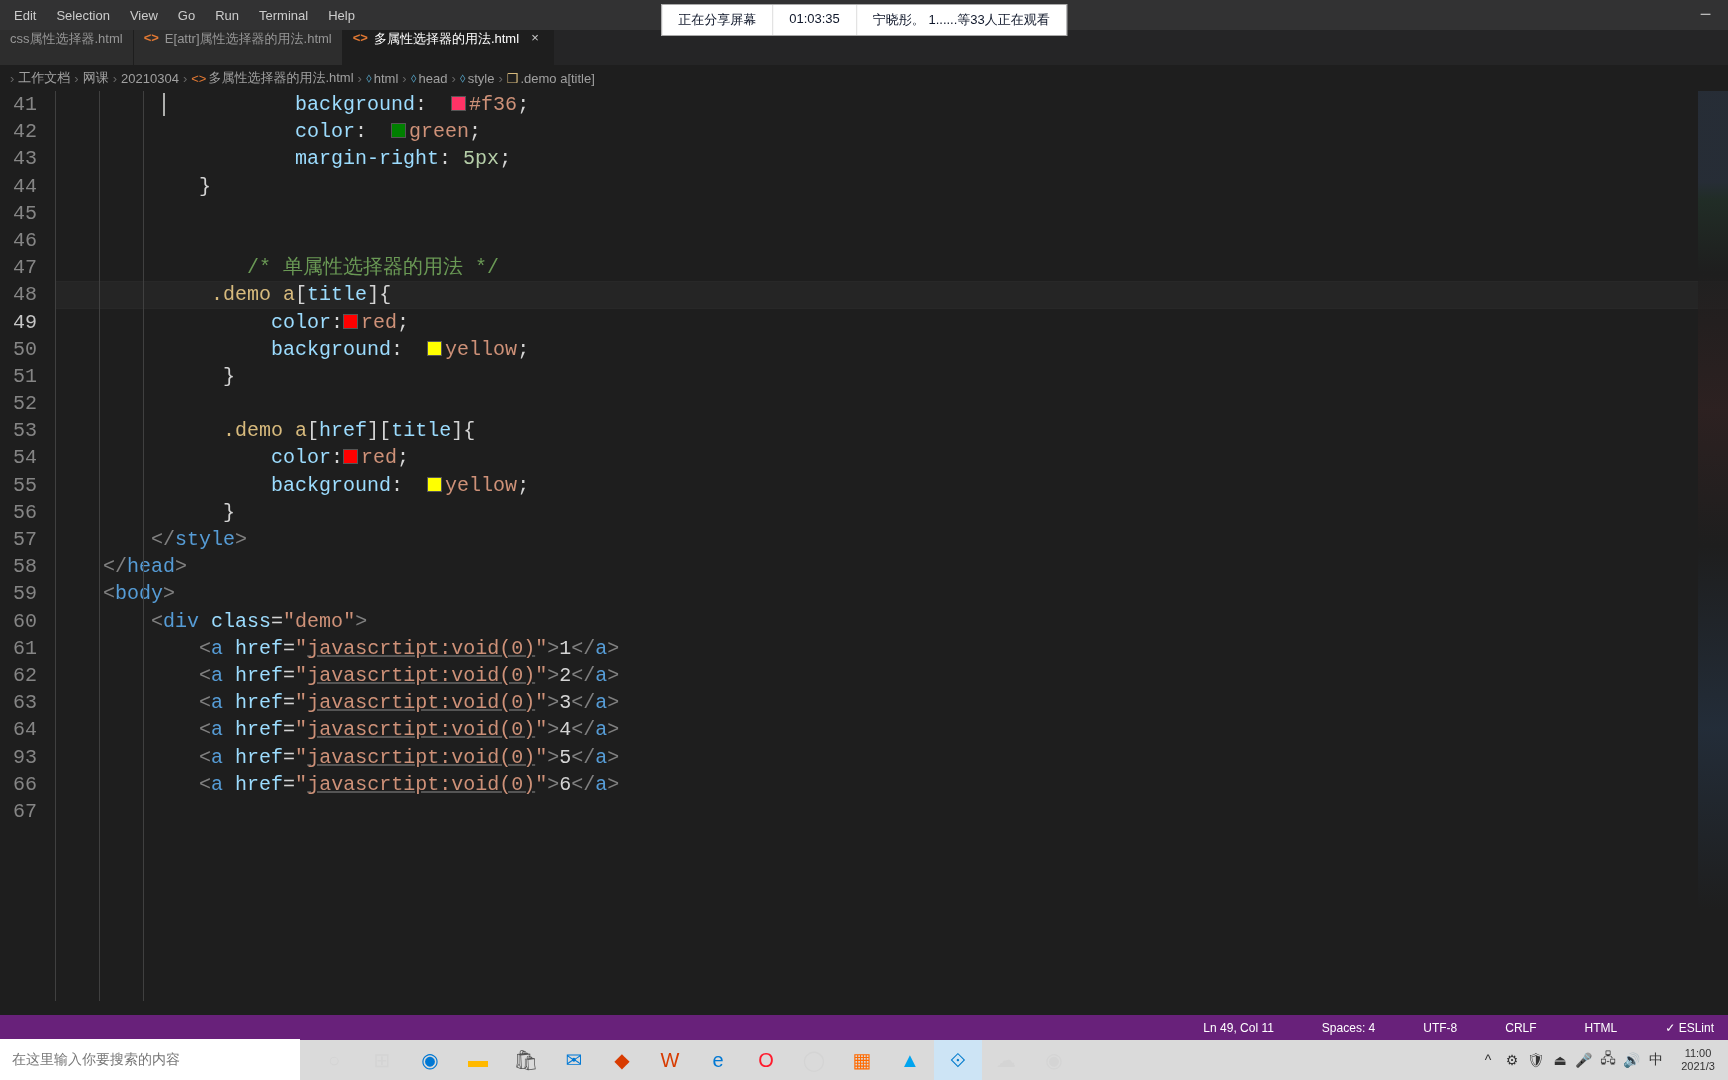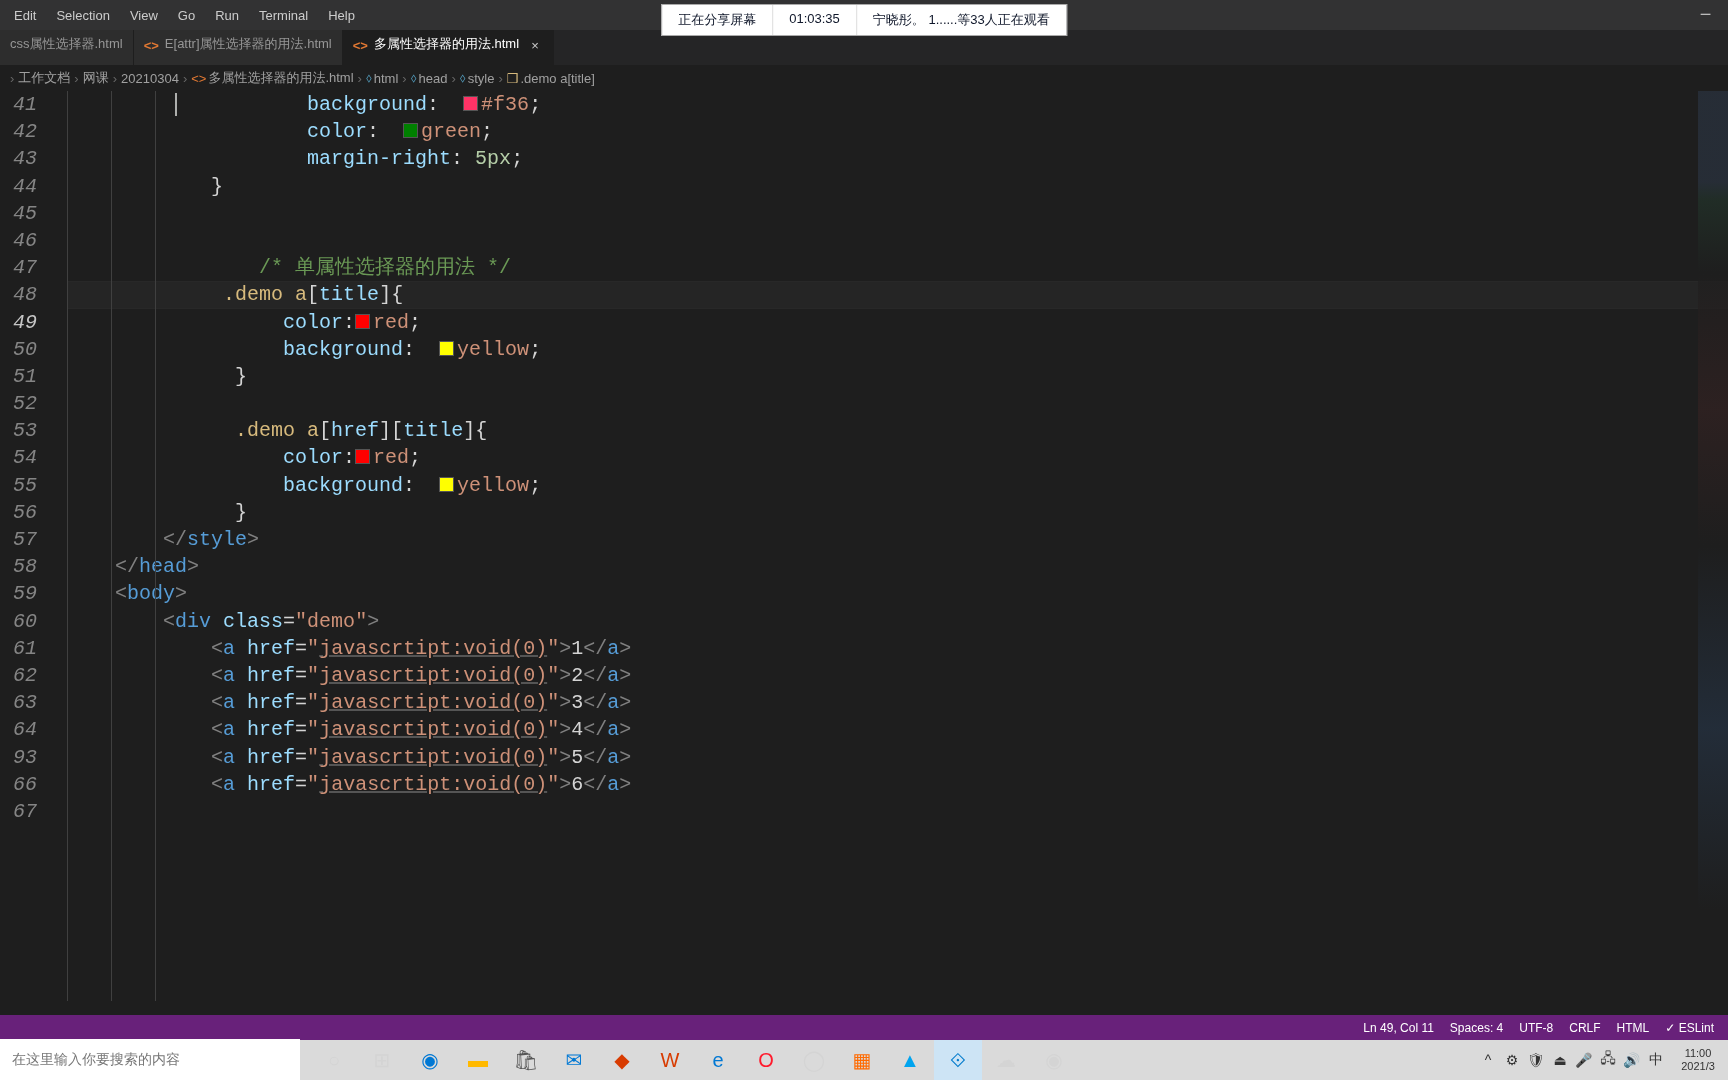--- a/index.html
+++ b/index.html
@@ -60,21 +60,21 @@
 .tabs {
   height: 35px;
   background: #252526;
   display: flex;
   font-size: 13px;
   font-family: "Segoe UI", sans-serif;
 }
 .tab {
   height: 35px;
   display: flex;
-  align-items: flex-end;
+  align-items: flex-start;
   padding: 0 10px 12px 10px;
   background: #2d2d2d;
   color: #969696;
   border-right: 1px solid #1e1e1e;
   cursor: pointer;
 }
 .tab.active {
   background: #1e1e1e;
   color: #fff;
 }
@@ -114,26 +114,25 @@
   font-size: 20px;
   line-height: 27.2px;
 }
 .gutter {
   width: 55px;
   text-align: right;
   color: #858585;
   padding-right: 18px;
   user-select: none;
 }
-.gutter .ln { height: 27.2px; font-style: italic; }
+.gutter .ln { height: 27.2px; }
 .gutter .ln.active { color: #c6c6c6; }
 .code {
   flex: 1;
   position: relative;
-  margin-left: 12px;
 }
 .line { height: 27.2px; white-space: pre; }
 .line.current { background: rgba(255,255,255,0.03); box-shadow: inset 0 0 0 1px #282828; }
 .indent-guide {
   position: absolute;
   top: 0;
   bottom: 0;
   border-left: 1px solid #404040;
 }
 
@@ -183,21 +182,21 @@
   height: 25px;
   background: #68217a;
   display: flex;
   align-items: center;
   justify-content: flex-end;
   font-size: 12px;
   color: #fff;
   font-family: "Segoe UI", sans-serif;
   padding-right: 6px;
 }
-.statusbar .si { padding: 0 8px; }
+.statusbar .si { padding: 0 8px; margin-left: 32px; }
 .taskbar {
   position: absolute;
   bottom: 0;
   left: 0;
   right: 0;
   height: 40px;
   background: #dadada;
   display: flex;
   align-items: center;
   font-family: "Segoe UI", sans-serif;

